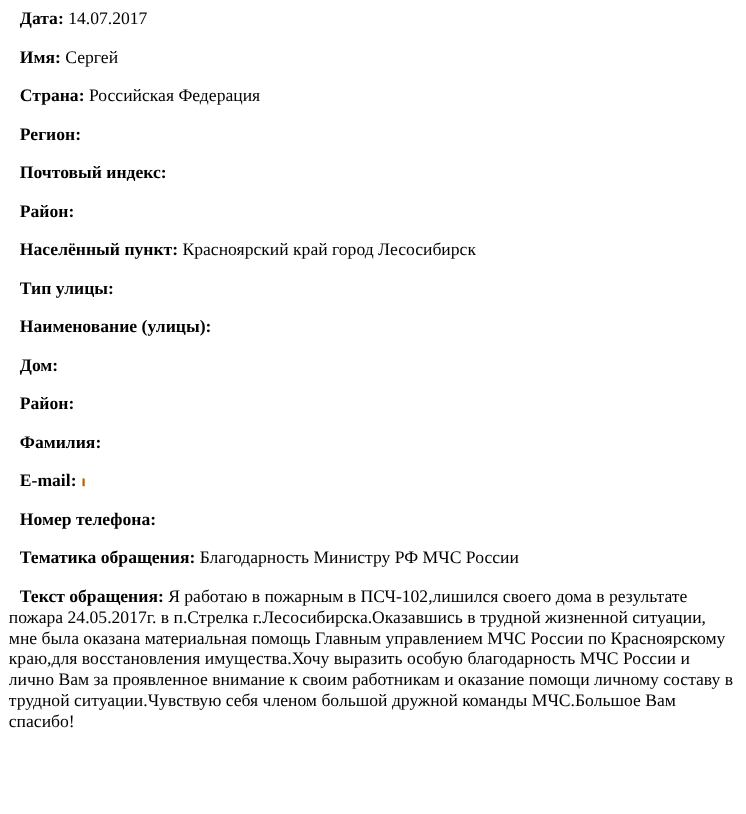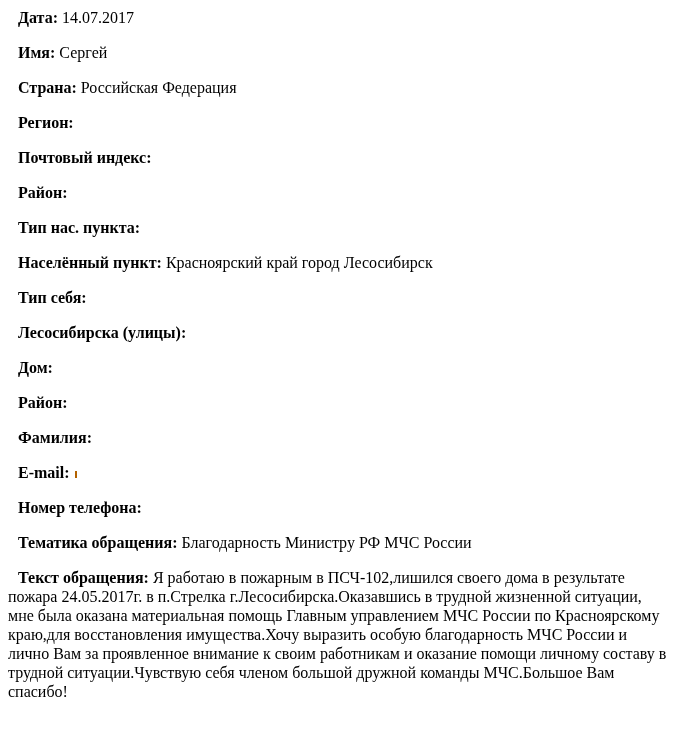--- a/index.html
+++ b/index.html
@@ -40,27 +40,26 @@
 
 
   <p class="field"><b>Страна:</b> <span>Российская Федерация</span></p>
 
   <p class="field"><b>Регион:</b> <span></span></p>
 
   <p class="field"><b>Почтовый индекс:</b> <span></span></p>
 
   <p class="field"><b>Район:</b> <span></span></p>
 
-  <p class="field"><b>Тип нас. пункта:</b> <span></span></p>
 
   <p class="field"><b>Населённый пункт:</b> <span>Красноярский край город Лесосибирск</span></p>
 
-  <p class="field"><b>Тип себя:</b> <span></span></p>
+  <p class="field"><b>Тип улицы:</b> <span></span></p>
 
-  <p class="field"><b>Лесосибирска (улицы):</b> <span></span></p>
+  <p class="field"><b>Наименование (улицы):</b> <span></span></p>
 
   <p class="field"><b>Дом:</b> <span></span></p>
 
   <p class="field"><b>Район:</b> <span></span></p>
 
   <p class="field"><b>Фамилия:</b> <span></span></p>
 
   <p class="field"><b>E-mail:</b> <span></span><span class="redacted-mark" style="background: rgb(179, 98, 0);"></span></p>
 
   <p class="field"><b>Номер телефона:</b> <span></span></p>

